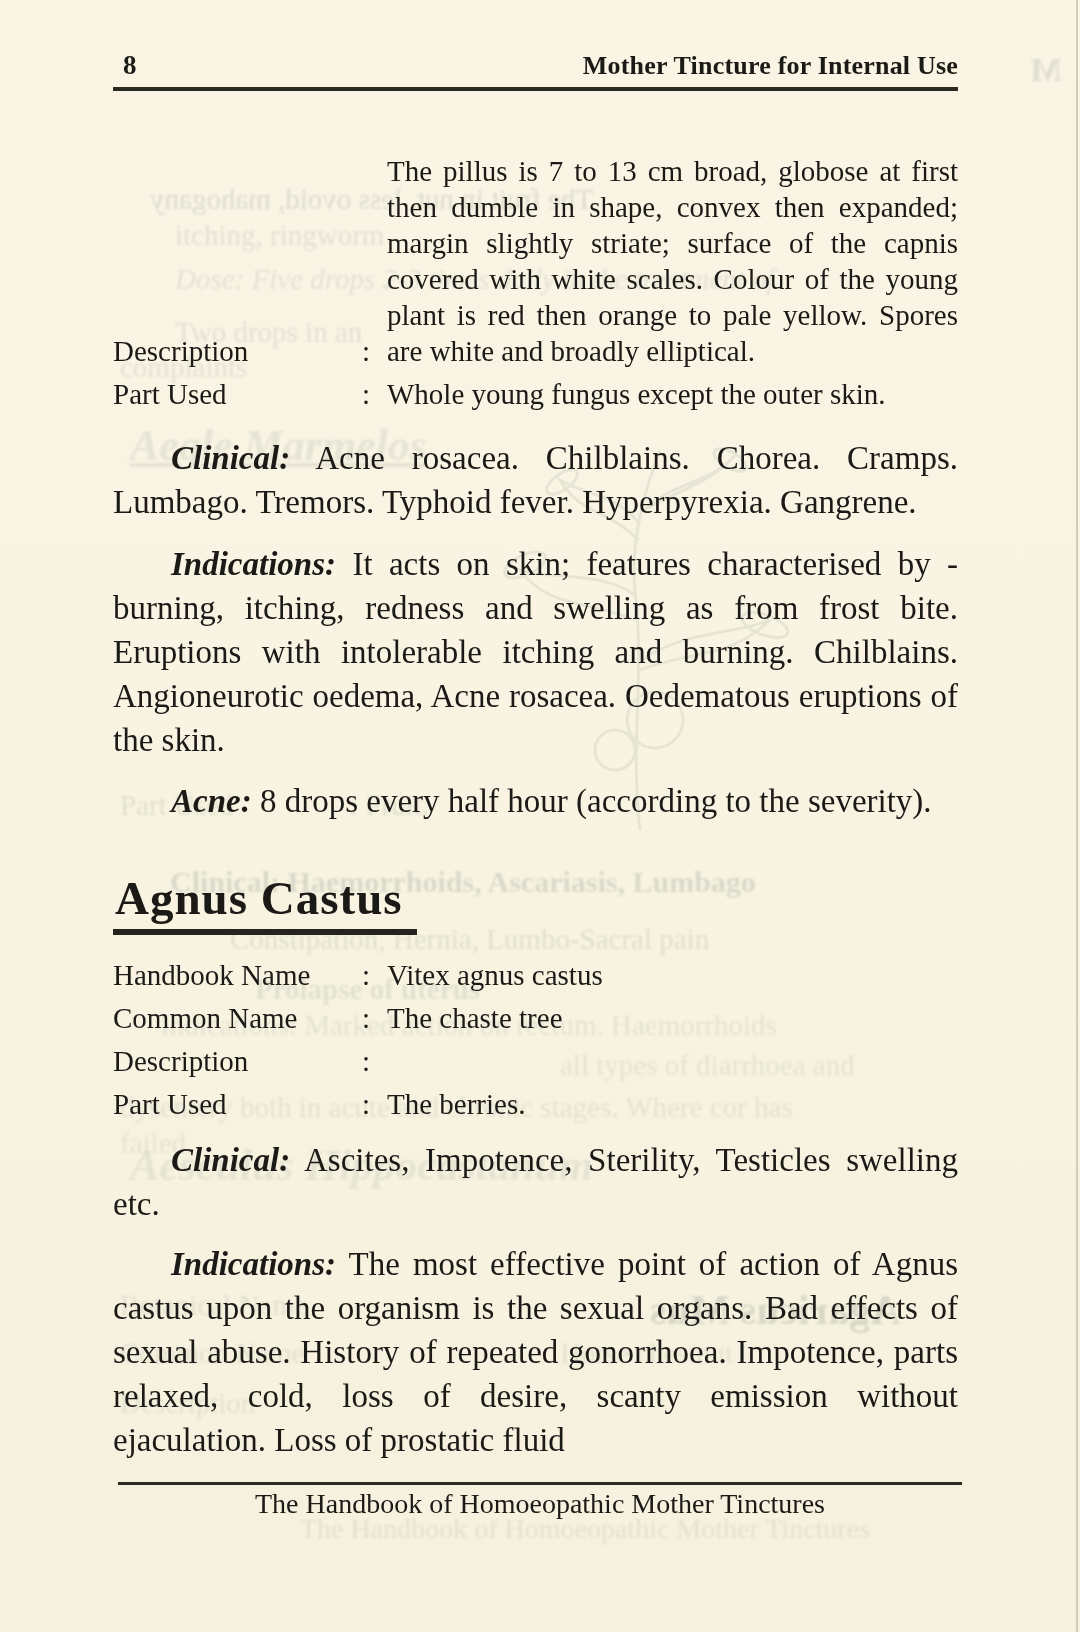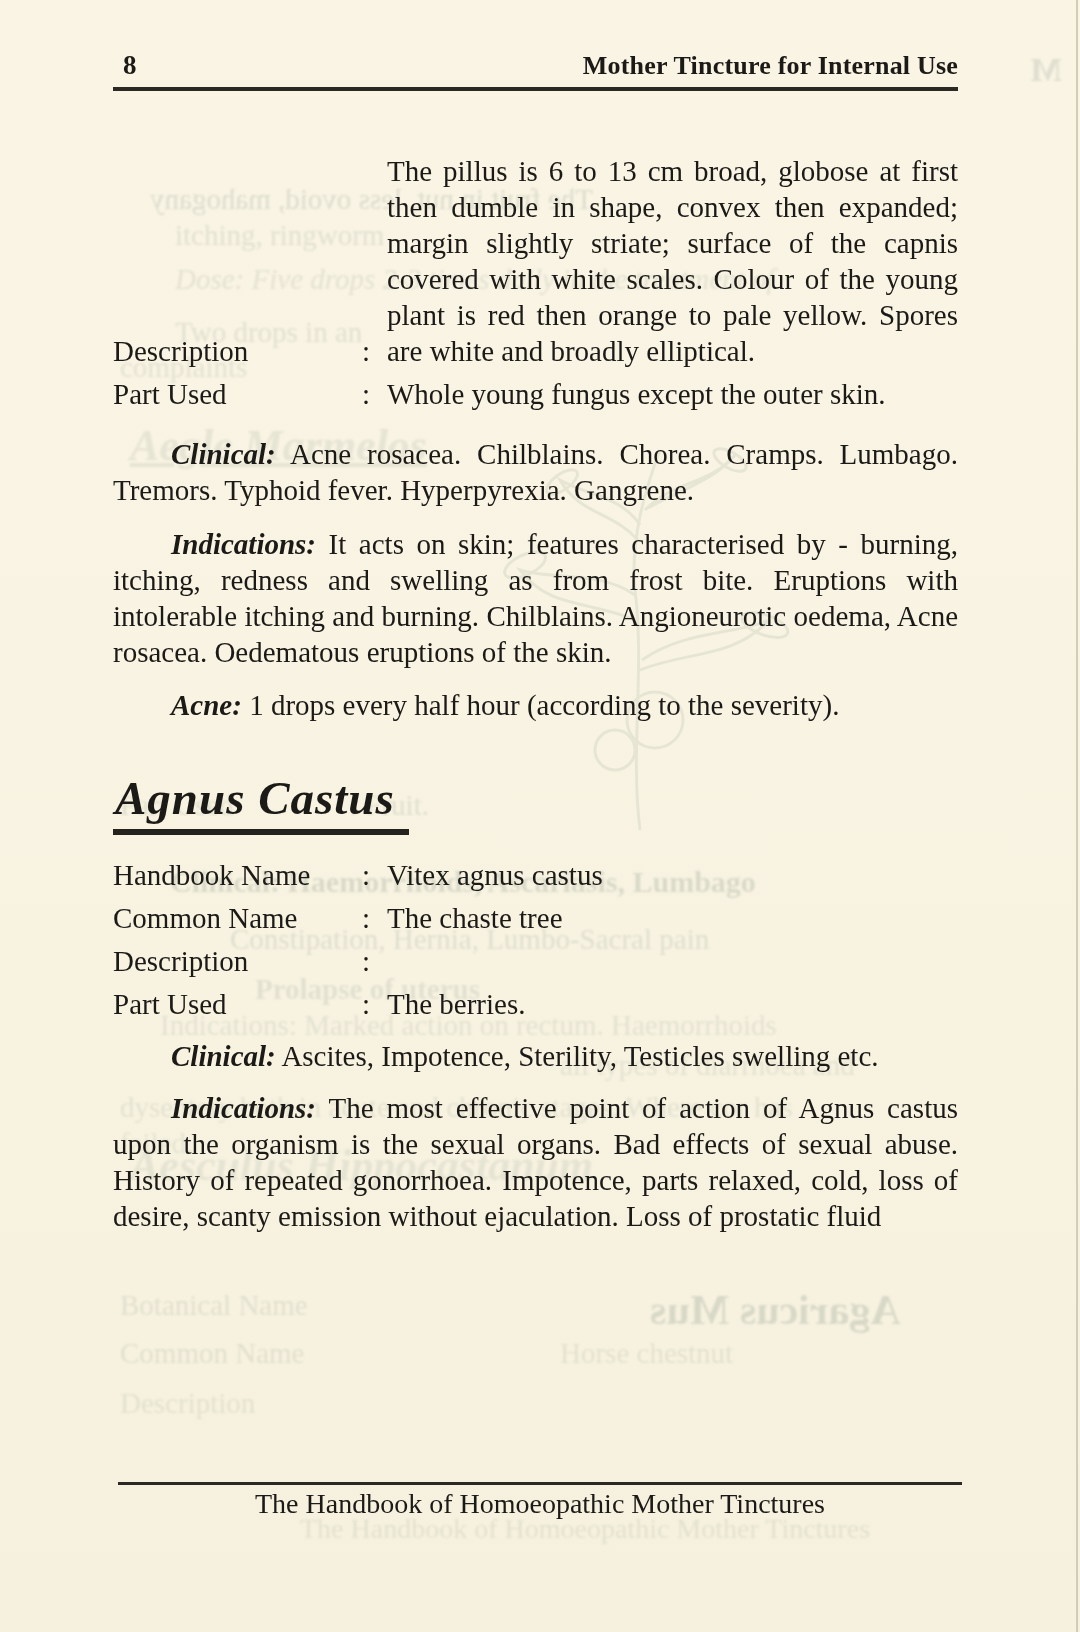--- a/index.html
+++ b/index.html
@@ -39,30 +39,30 @@
     padding-bottom:6px;
   }
   .hdr .pagenum{font-weight:bold;font-size:27px;padding-left:10px;}
   .hdr .hdr-title{font-size:26px;letter-spacing:.2px;font-weight:bold;}
   .defs{margin-top:62px;}
   .def-row{display:flex;align-items:flex-end;font-size:29px;line-height:36px;margin-bottom:7px;}
   .def-label{width:232px;flex:0 0 232px;}
   .def-colon{width:42px;flex:0 0 42px;text-align:center;}
   .def-value{flex:1;text-align:justify;}
   .para{
-    font-size:29px;line-height:36px;text-align:justify;
+    font-size:33px;line-height:44px;text-align:justify;
     text-indent:58px;margin:0 0 0 0;
   }
   .lead{font-weight:bold;font-style:italic;}
   .mt-clin1{margin-top:24px;}
   .mt-ind1{margin-top:18px;}
   .mt-dose1{margin-top:17px;}
   .remedy-title{
     margin:50px 0 0 0;
-    font-size:47px;font-weight:bold;font-style:italic;
+    font-size:47px;font-weight:bold;
     letter-spacing:1px;
     display:inline-block;
     border-bottom:6px solid #25231e;
     padding:0 14px 4px 2px;
     line-height:1.1;
   }
   .defs2{margin-top:22px;}
   .mt-clin2{margin-top:16px;}
   .mt-ind2{margin-top:16px;}
   .footer{
@@ -122,34 +122,34 @@
 
     <div class="hdr">
       <span class="pagenum">8</span>
       <span class="hdr-title">Mother Tincture for Internal Use</span>
     </div>
 
     <div class="defs">
       <div class="def-row">
         <span class="def-label">Description</span>
         <span class="def-colon">:</span>
-        <span class="def-value">The pillus is 6 to 13 cm broad, globose at first then dumble in shape, convex then expanded; margin slightly striate; surface of the capnis covered with white scales. Colour of the young plant is red then orange to pale yellow. Spores are white and broadly elliptical.</span>
+        <span class="def-value">The pillus is 7 to 13 cm broad, globose at first then dumble in shape, convex then expanded; margin slightly striate; surface of the capnis covered with white scales. Colour of the young plant is red then orange to pale yellow. Spores are white and broadly elliptical.</span>
       </div>
       <div class="def-row">
         <span class="def-label">Part Used</span>
         <span class="def-colon">:</span>
         <span class="def-value">Whole young fungus except the outer skin.</span>
       </div>
     </div>
 
     <p class="para mt-clin1"><span class="lead">Clinical:</span> <span>Acne rosacea. Chilblains. Chorea. Cramps. Lumbago. Tremors. Typhoid fever. Hyperpyrexia. Gangrene.</span></p>
 
     <p class="para mt-ind1"><span class="lead">Indications:</span> <span>It acts on skin; features characterised by - burning, itching, redness and swelling as from frost bite. Eruptions with intolerable itching and burning. Chilblains. Angioneurotic oedema, Acne rosacea. Oedematous eruptions of the skin.</span></p>
 
-    <p class="para mt-dose1"><span class="lead">Acne:</span> <span>1 drops every half hour (according to the severity).</span></p>
+    <p class="para mt-dose1"><span class="lead">Acne:</span> <span>8 drops every half hour (according to the severity).</span></p>
 
     <h1 class="remedy-title">Agnus Castus</h1>
 
     <div class="defs2">
       <div class="def-row">
         <span class="def-label">Handbook Name</span>
         <span class="def-colon">:</span>
         <span class="def-value">Vitex agnus castus</span>
       </div>
       <div class="def-row">

